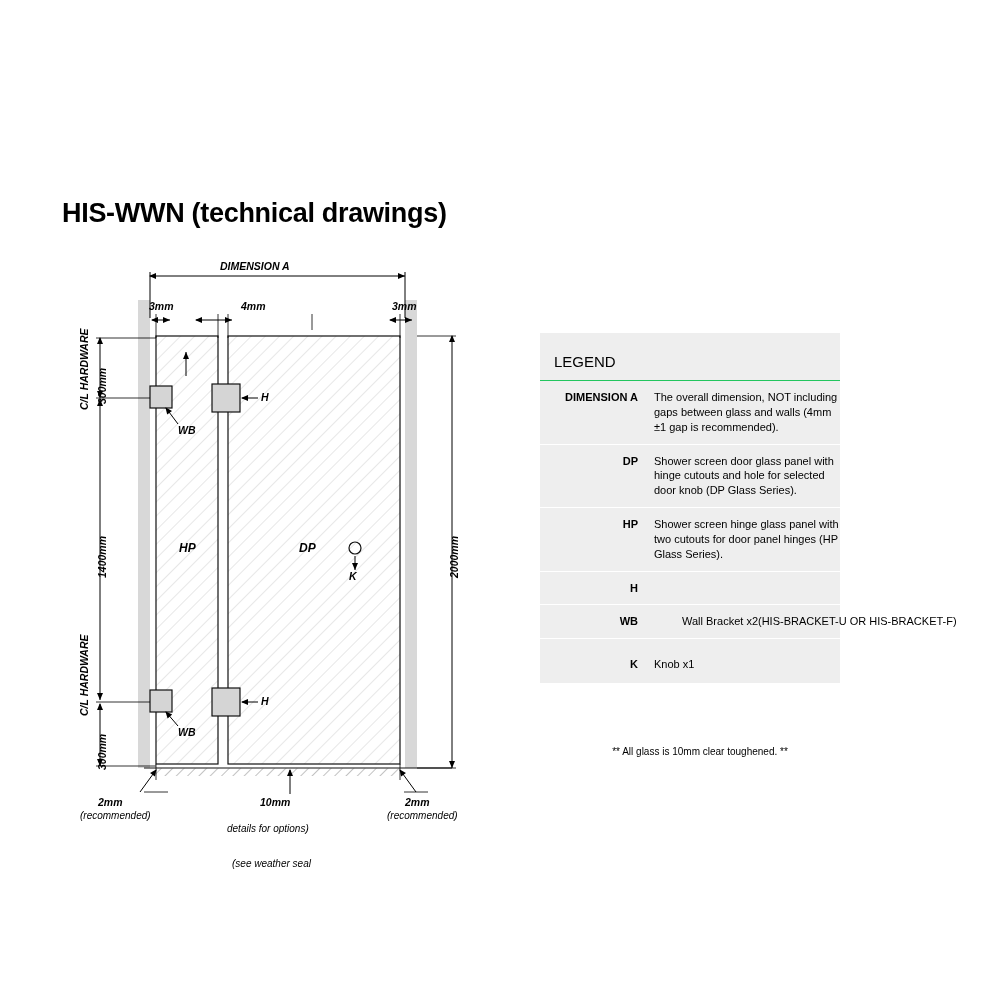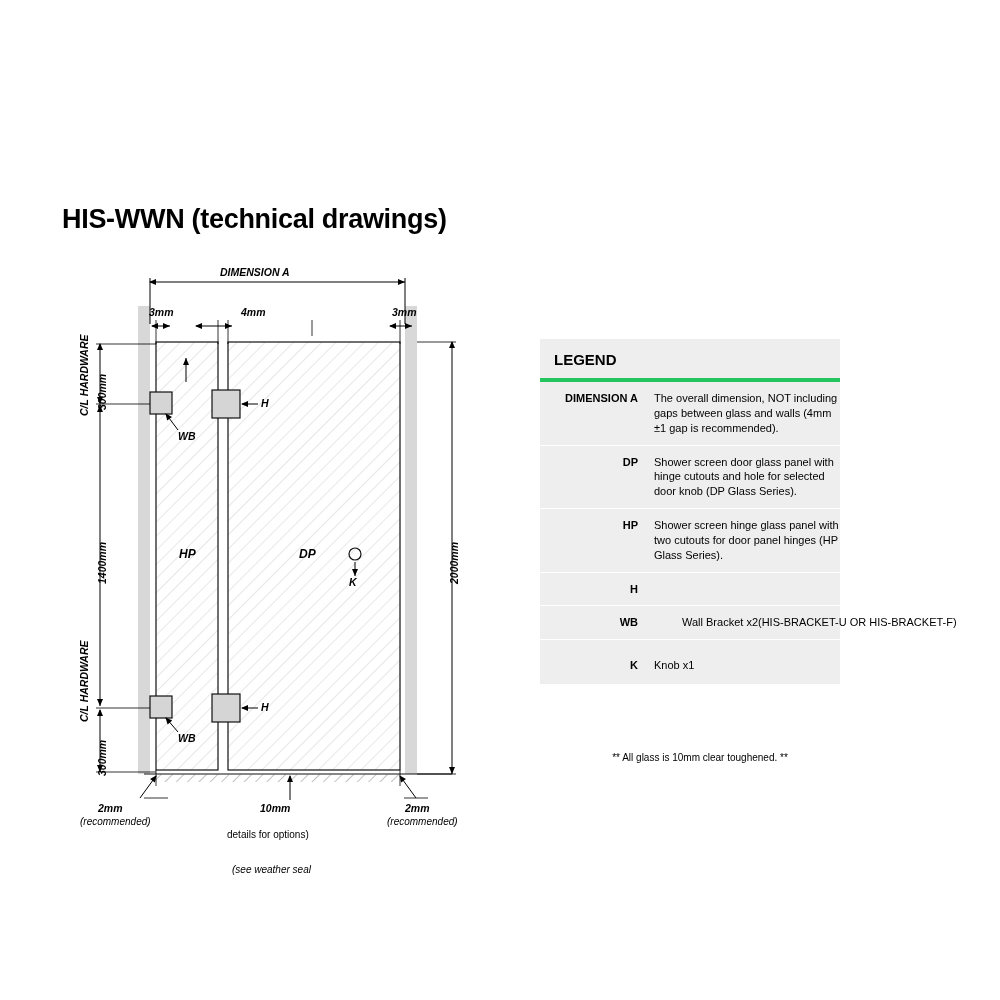--- a/index.html
+++ b/index.html
@@ -4,21 +4,21 @@
 <style>
   html,body{margin:0;padding:0;}
   body{
     width:1000px;height:1000px;
     background:#ffffff;
     font-family:"Liberation Sans", sans-serif;
     color:#000;
     position:relative;
     overflow:hidden;
   }
-  .page{position:absolute;left:0;top:14px;width:1000px;height:825px;}
+  .page{position:absolute;left:0;top:8px;width:1000px;height:825px;}
 
   .title{
     position:absolute;left:62px;top:190px;
     font-size:27px;font-weight:bold;letter-spacing:-0.3px;
   }
 
   
   .drawing{position:absolute;left:60px;top:250px;width:440px;height:590px;}
 
   svg{display:block;}
@@ -26,22 +26,22 @@
   .lbl{position:absolute;font-size:10.5px;font-weight:bold;font-style:italic;white-space:nowrap;}
   .lbl-reg{position:absolute;font-size:10px;white-space:nowrap;}
   .vert{transform-origin:0 0;}
 
   
   .legend{
     position:absolute;left:540px;top:325px;width:300px;
     background:#eeeeee;
   }
   .legend-title{
-    font-size:15px;font-weight:bold;padding:12px 14px 10px 14px;
-    border-bottom:4px solid #22c55e;
+    font-size:15px;font-weight:normal;padding:20px 14px 10px 14px;
+    border-bottom:1px solid #22c55e;
   }
   .legend-row{
     display:flex;border-bottom:1px solid #ffffff;min-height:30px;
   }
   .legend-row:last-child{border-bottom:none;}
   .lg-key{
     width:92px;flex:none;text-align:right;padding:9px 8px 9px 6px;
     font-size:11px;font-weight:bold;line-height:1.35;
   }
   .lg-val{
@@ -162,21 +162,21 @@
     <div class="lbl" style="left:118px;top:166px;">WB</div>
     <div class="lbl" style="left:118px;top:468px;">WB</div>
 
     <div class="lbl" style="left:289px;top:312px;">K</div>
 
     <div class="lbl" style="left:38px;top:538px;">2mm</div>
     <div class="lbl-reg" style="left:20px;top:552px;font-style:italic;">(recommended)</div>
 
     <div class="lbl" style="left:200px;top:538px;">10mm</div>
     <div class="lbl-reg" style="left:172px;top:552px;font-style:italic;margin-top:48px;">(see weather seal</div>
-    <div class="lbl-reg" style="left:167px;top:565px;">details for options)</div>
+    <div class="lbl-reg" style="left:167px;top:565px;font-style:italic;">details for options)</div>
 
     <div class="lbl" style="left:345px;top:538px;">2mm</div>
     <div class="lbl-reg" style="left:327px;top:552px;font-style:italic;">(recommended)</div>
   </div>
 
   <div class="legend">
     <div class="legend-title">LEGEND</div>
 
     <div class="legend-row">
       <div class="lg-key">DIMENSION A</div>

